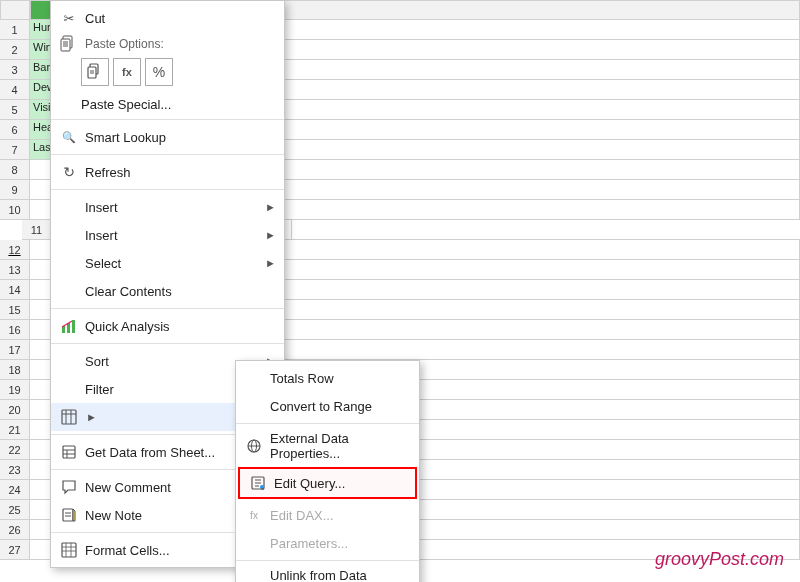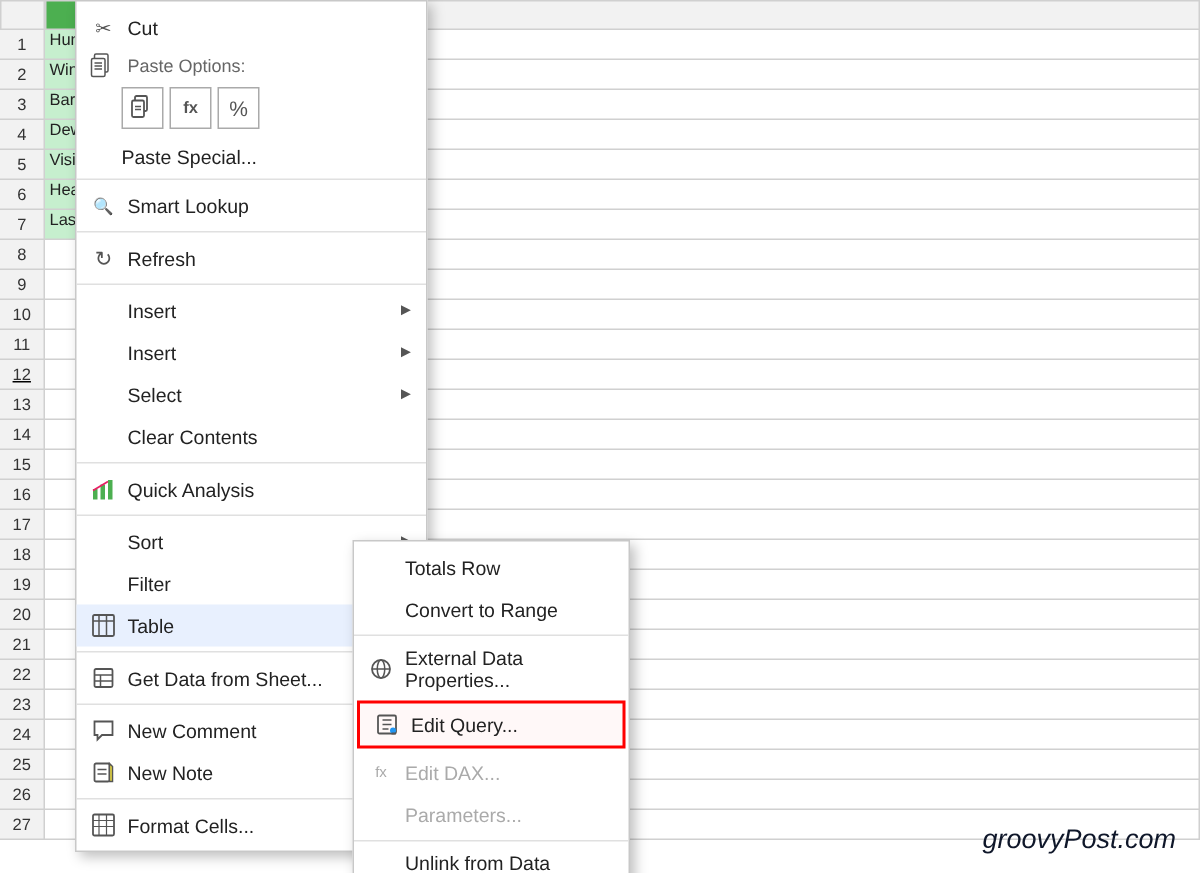--- a/index.html
+++ b/index.html
@@ -168,21 +168,21 @@
       border: 2px solid red;
       background: #fff8f8;
     }
 
     
     .watermark {
       position: absolute;
       bottom: 12px;
       right: 16px;
       font-size: 18px;
-      color: #0f172a;
+      color: #be185d;
       font-style: italic;
       pointer-events: none;
       z-index: 200;
       text-align: center;
     }
 
     
     .col-header-selected {
       background: #4caf50;
       color: white;
@@ -267,21 +267,21 @@
       <div class="cell" style="width:120px;"></div>
       <div class="cell" style="width:120px;"></div>
       <div class="cell" style="width:530px;"></div>
     </div>
     <div class="cell-row" style="height:20px;justify-content:flex-end;">
       <div class="row-header">10</div>
       <div class="cell" style="width:120px;"></div>
       <div class="cell" style="width:120px;"></div>
       <div class="cell" style="width:530px;"></div>
     </div>
-    <div class="cell-row" style="height:20px;">
+    <div class="cell-row" style="height:20px;padding-left:22px;">
       <div class="row-header">11</div>
       <div class="cell" style="width:120px;"></div>
       <div class="cell" style="width:120px;"></div>
       <div class="cell" style="width:530px;"></div>
     </div>
     <div class="cell-row" style="height:20px;text-decoration:underline;">
       <div class="row-header">12</div>
       <div class="cell" style="width:120px;"></div>
       <div class="cell" style="width:120px;"></div>
       <div class="cell" style="width:530px;"></div>
@@ -492,21 +492,20 @@
 
   <div class="menu-item highlighted">
     <span class="menu-item-icon">
       <svg width="16" height="16" viewBox="0 0 16 16">
         <rect x="1" y="1" width="14" height="14" rx="1" fill="none" stroke="#555" stroke-width="1.2"></rect>
         <line x1="1" y1="5" x2="15" y2="5" stroke="#555" stroke-width="1"></line>
         <line x1="5" y1="1" x2="5" y2="15" stroke="#555" stroke-width="1"></line>
         <line x1="10" y1="1" x2="10" y2="15" stroke="#555" stroke-width="1"></line>
       </svg>
     </span>
-    <span class="menu-item-label">Table</span>
     <span class="menu-item-arrow">►</span>
   </div>
 
   <div class="menu-separator"></div>
 
   <div class="menu-item">
     <span class="menu-item-icon">
       <svg width="16" height="16" viewBox="0 0 16 16">
         <rect x="2" y="2" width="12" height="12" rx="1" fill="none" stroke="#555" stroke-width="1.2"></rect>
         <line x1="2" y1="6" x2="14" y2="6" stroke="#555" stroke-width="1"></line>

